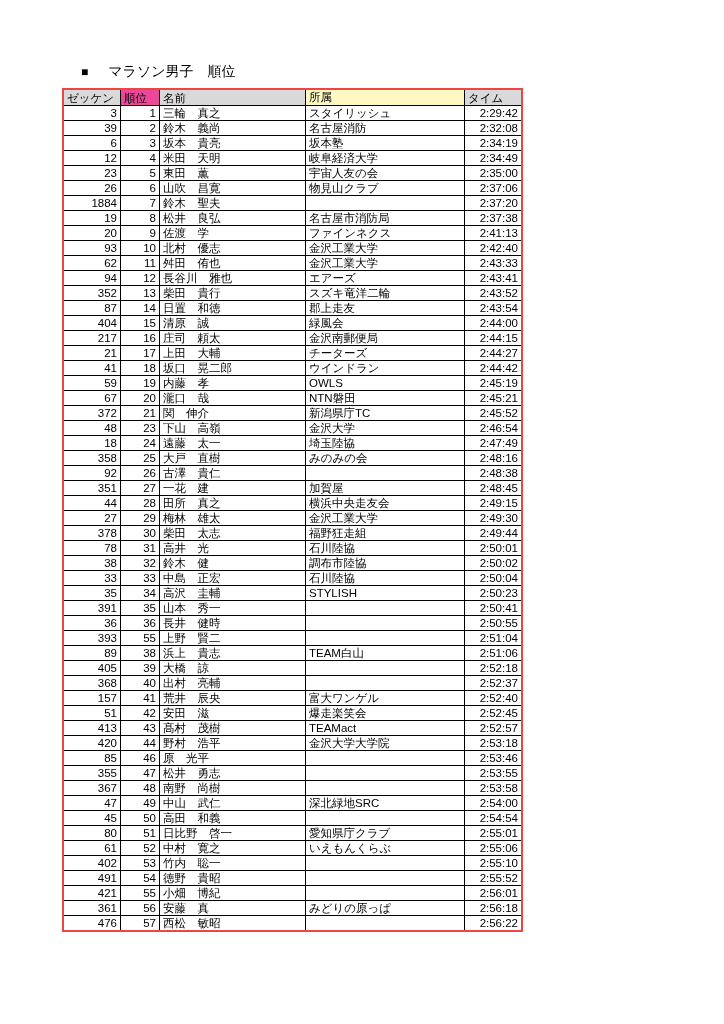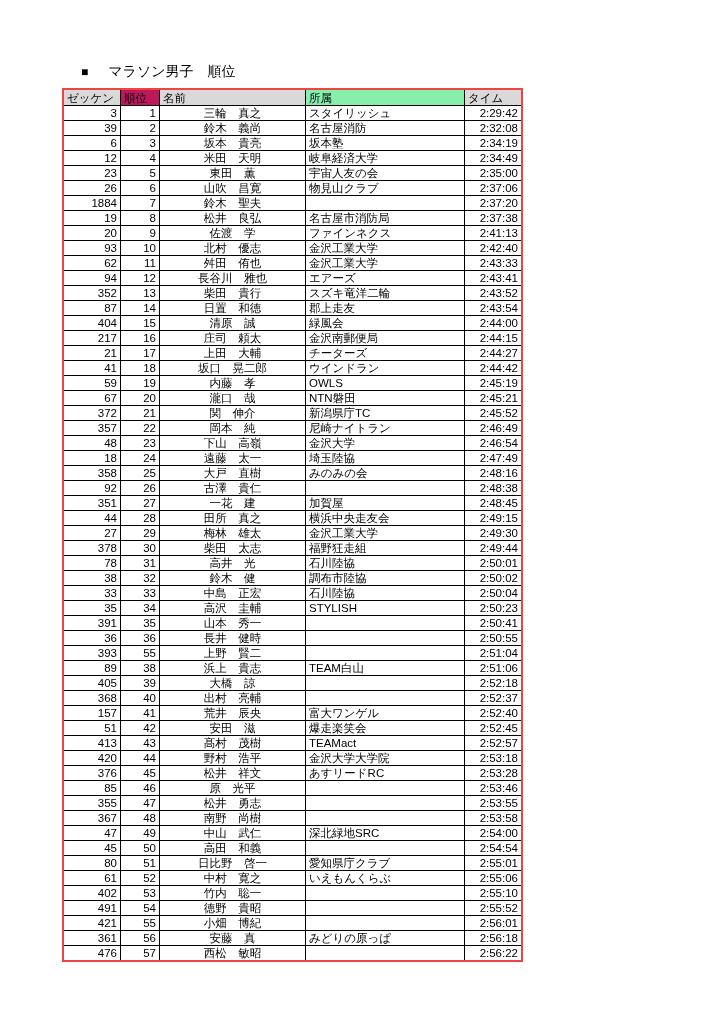--- a/index.html
+++ b/index.html
@@ -27,39 +27,39 @@
     line-height:14px;
   }
   table.results thead th{
     height:15px;
     font-weight:normal;
     text-align:left;
   }
   table.results tbody td{height:13.9px;}
   .col-bib{width:50px;text-align:right;}
   .col-rank{width:32px;text-align:right;}
-  .col-name{width:139px;text-align:center;}
+  .col-name{width:139px;text-align:left;}
   .col-team{width:152px;text-align:left;}
   .col-time{width:50px;text-align:right;margin-left:43px;}
   thead .col-bib, thead .col-rank, thead .col-time{text-align:left;}
 </style>
 </head>
 <body>
 
 <div class="title">
   <span class="bullet">■</span><span>マラソン男子　順位</span>
 </div>
 
 <table class="results">
   <thead>
     <tr>
       <th class="col-bib" style="background: rgb(217, 217, 217);">ゼッケン</th>
-      <th class="col-rank" style="background: #be185d; margin-left: 38px;">順位</th>
+      <th class="col-rank" style="background: #ec4899; margin-left: 38px;">順位</th>
       <th class="col-name" style="background: rgb(217, 217, 217);">名前</th>
-      <th class="col-team" style="background: #86efac;">所属</th>
+      <th class="col-team" style="background: #fef9c3; font-family: Liberation Mono, monospace;">所属</th>
       <th class="col-time" style="background: rgb(217, 217, 217);">タイム</th>
     </tr>
   </thead>
   <tbody>
       <tr>
         <td class="col-bib">3</td>
         <td class="col-rank">1</td>
         <td class="col-name">三輪　真之</td>
         <td class="col-team">スタイリッシュ</td>
         <td class="col-time">2:29:42</td>
@@ -198,27 +198,20 @@
         <td class="col-time">2:45:21</td>
       </tr>
       <tr>
         <td class="col-bib">372</td>
         <td class="col-rank">21</td>
         <td class="col-name">関　伸介</td>
         <td class="col-team">新潟県庁TC</td>
         <td class="col-time">2:45:52</td>
       </tr>
       <tr>
-        <td class="col-bib">357</td>
-        <td class="col-rank">22</td>
-        <td class="col-name">岡本　純</td>
-        <td class="col-team">尼崎ナイトラン</td>
-        <td class="col-time">2:46:49</td>
-      </tr>
-      <tr>
         <td class="col-bib">48</td>
         <td class="col-rank">23</td>
         <td class="col-name">下山　高嶺</td>
         <td class="col-team">金沢大学</td>
         <td class="col-time">2:46:54</td>
       </tr>
       <tr>
         <td class="col-bib">18</td>
         <td class="col-rank">24</td>
         <td class="col-name">遠藤　太一</td>
@@ -359,27 +352,20 @@
         <td class="col-time">2:52:57</td>
       </tr>
       <tr>
         <td class="col-bib">420</td>
         <td class="col-rank">44</td>
         <td class="col-name">野村　浩平</td>
         <td class="col-team">金沢大学大学院</td>
         <td class="col-time">2:53:18</td>
       </tr>
       <tr>
-        <td class="col-bib">376</td>
-        <td class="col-rank">45</td>
-        <td class="col-name">松井　祥文</td>
-        <td class="col-team">あすリードRC</td>
-        <td class="col-time">2:53:28</td>
-      </tr>
-      <tr>
         <td class="col-bib">85</td>
         <td class="col-rank">46</td>
         <td class="col-name">原　光平</td>
         <td class="col-team"></td>
         <td class="col-time">2:53:46</td>
       </tr>
       <tr>
         <td class="col-bib">355</td>
         <td class="col-rank">47</td>
         <td class="col-name">松井　勇志</td>

